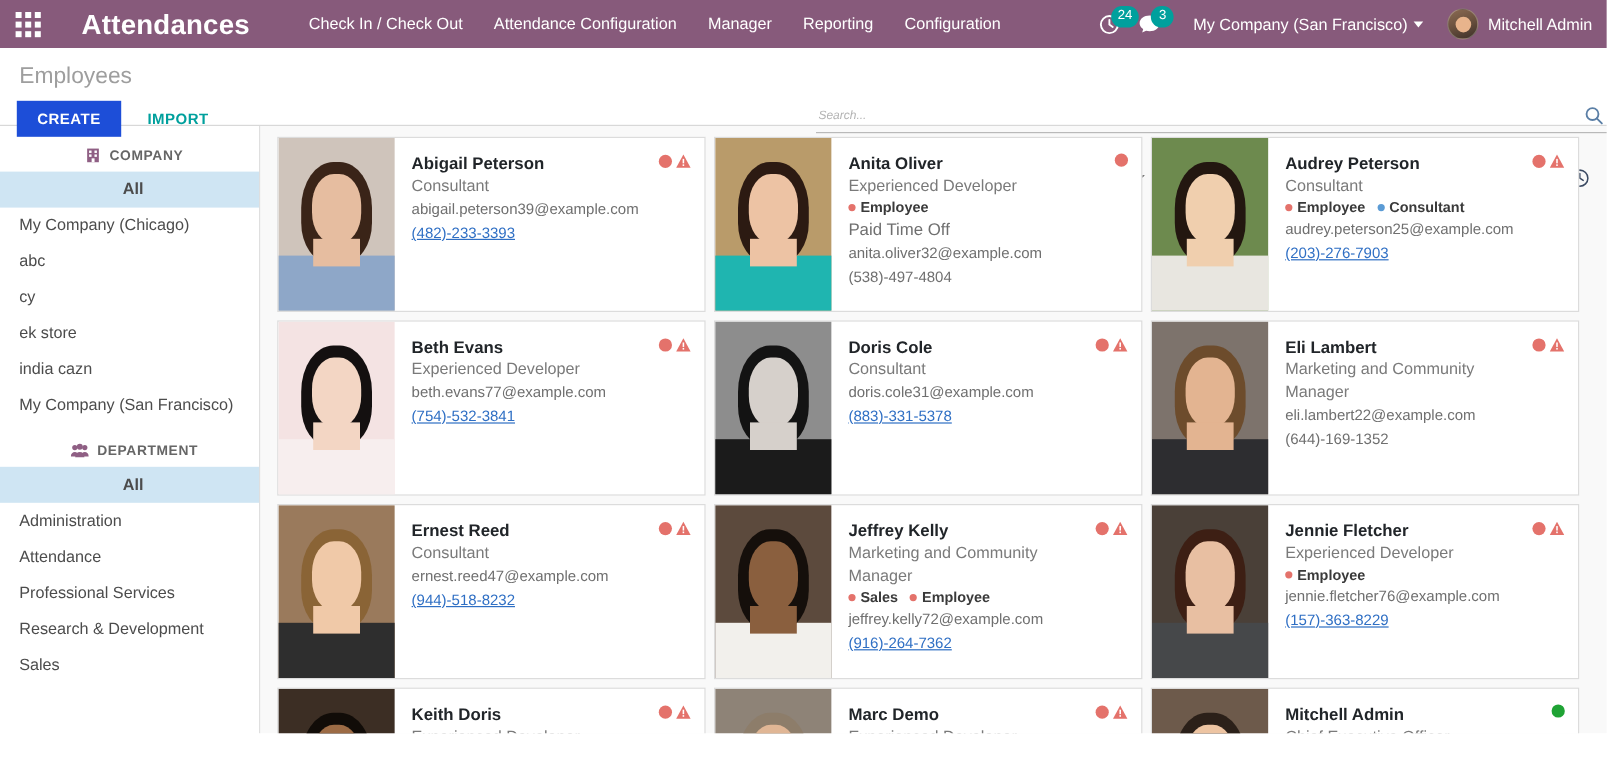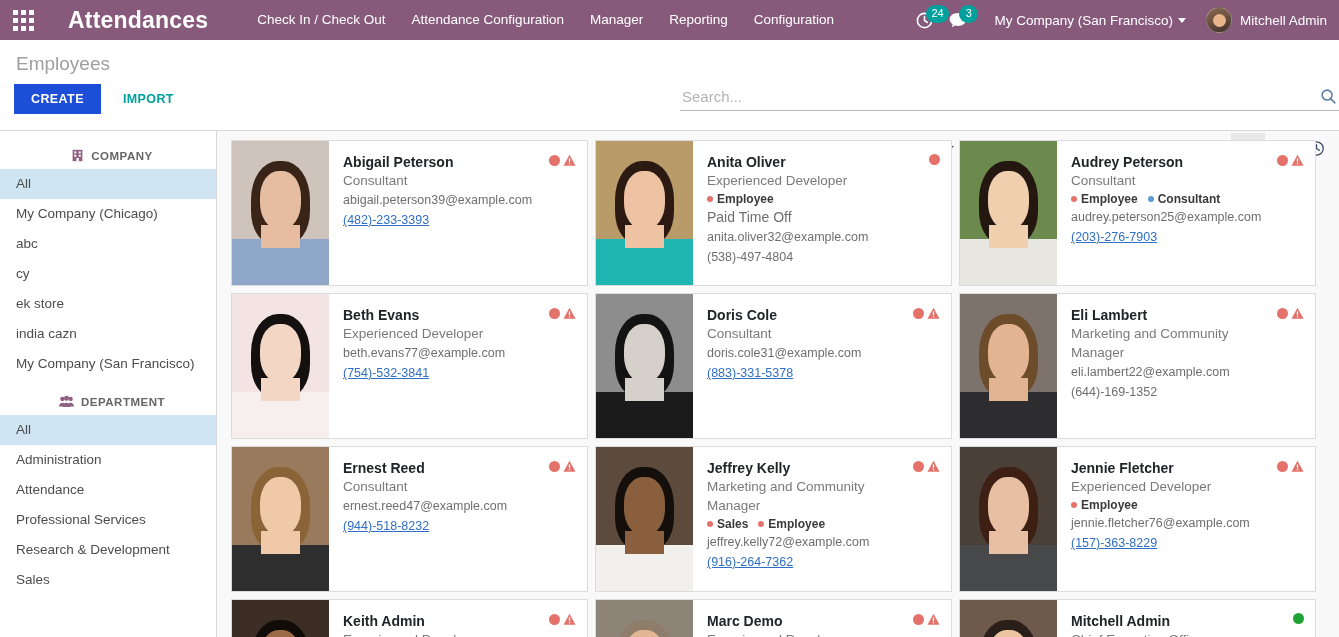--- a/index.html
+++ b/index.html
@@ -111,21 +111,21 @@
     background:#e8b48c; left: 6px; top: 6px;
   }
   .user-name { font-size: 13.5px; }
 
   
   .control-panel {
     background: #fff;
     border-bottom: 1px solid #d8d8d8;
     padding: 0;
     position: relative;
-    height: 91px;
+    height: 65px;
   }
   .cp-top {
     display: flex; align-items: flex-start;
     padding: 11px 0 0 0;
   }
   .breadcrumb {
     font-size: 19px;
     color: #9e9e9e;
     padding-left: 16px;
     font-weight: normal;
@@ -163,26 +163,27 @@
 
   .search-wrap {
     position: absolute;
     left: 680px; right: 0; top: 48px;
     border-bottom: 1px solid #b9b9b9;
     display: flex; align-items: center;
     padding-bottom: 5px;
   }
   .search-input {
     border: none; outline: none;
-    font-size: 15px;
+    font-size: 10px;
     font-family: inherit;
     color: #701a75;
     flex: 1;
     background: transparent;
     padding: 0 2px;
+    font-style: italic;
   }
   .search-input::placeholder { color: #b3b3b3; }
   .search-icon-right { color: #5b7fa6; display: flex; padding-right: 2px; }
 
   .cp-bottom {
     position: absolute;
     left: 660px; right: 6px; top: 88px;
     display: flex; align-items: center;
     height: 40px;
   }
@@ -247,21 +248,21 @@
     color: #666;
     justify-content: center;
   }
   .side-item {
     padding: 7px 10px 7px 16px;
     font-size: 13.5px;
     color: #4c4c4c;
     cursor: pointer;
     line-height: 16px;
   }
-  .side-item.sel { background: #cfe5f3; font-weight: normal; }
+  .side-item.sel { background: #cfe5f3; font-weight: bold; text-align: center; }
 
   .kanban {
     flex: 1;
     background: #f9f9f9;
     padding: 9px 8px 0 14px;
     display: flex;
     flex-wrap: wrap;
     align-content: flex-start;
     overflow: hidden;
   }
@@ -760,21 +761,21 @@
         </div>
         <div class="card-body">
           <div class="card-status">
             <span class="st-dot" style="background:#e4726b"></span>
             <svg class="warn-tri" width="13" height="13" viewBox="0 0 16 16">
               <path d="M8 1 L15.4 14.6 L0.6 14.6 Z" fill="#e4726b"></path>
               <rect x="7.2" y="5.4" width="1.6" height="4.6" fill="#fff"></rect>
               <rect x="7.2" y="11" width="1.6" height="1.7" fill="#fff"></rect>
             </svg>
           </div>
-          <div class="emp-name">Keith Admin</div>
+          <div class="emp-name">Keith Doris</div>
           <div class="emp-job">Experienced Developer</div>
         </div>
       </div>
       <div class="card">
         <div class="card-photo">
           <span class="ph" style="background:#8e8377"></span>
           <span class="ph" style="left:20%;right:20%;top:14%;height:58%;border-radius:46% 46% 40% 40%;background:#8d7d6a"></span>
           <span class="ph" style="left:29%;right:29%;top:21%;height:40%;border-radius:45%;background:#e0b695"></span>
         </div>
         <div class="card-body">

